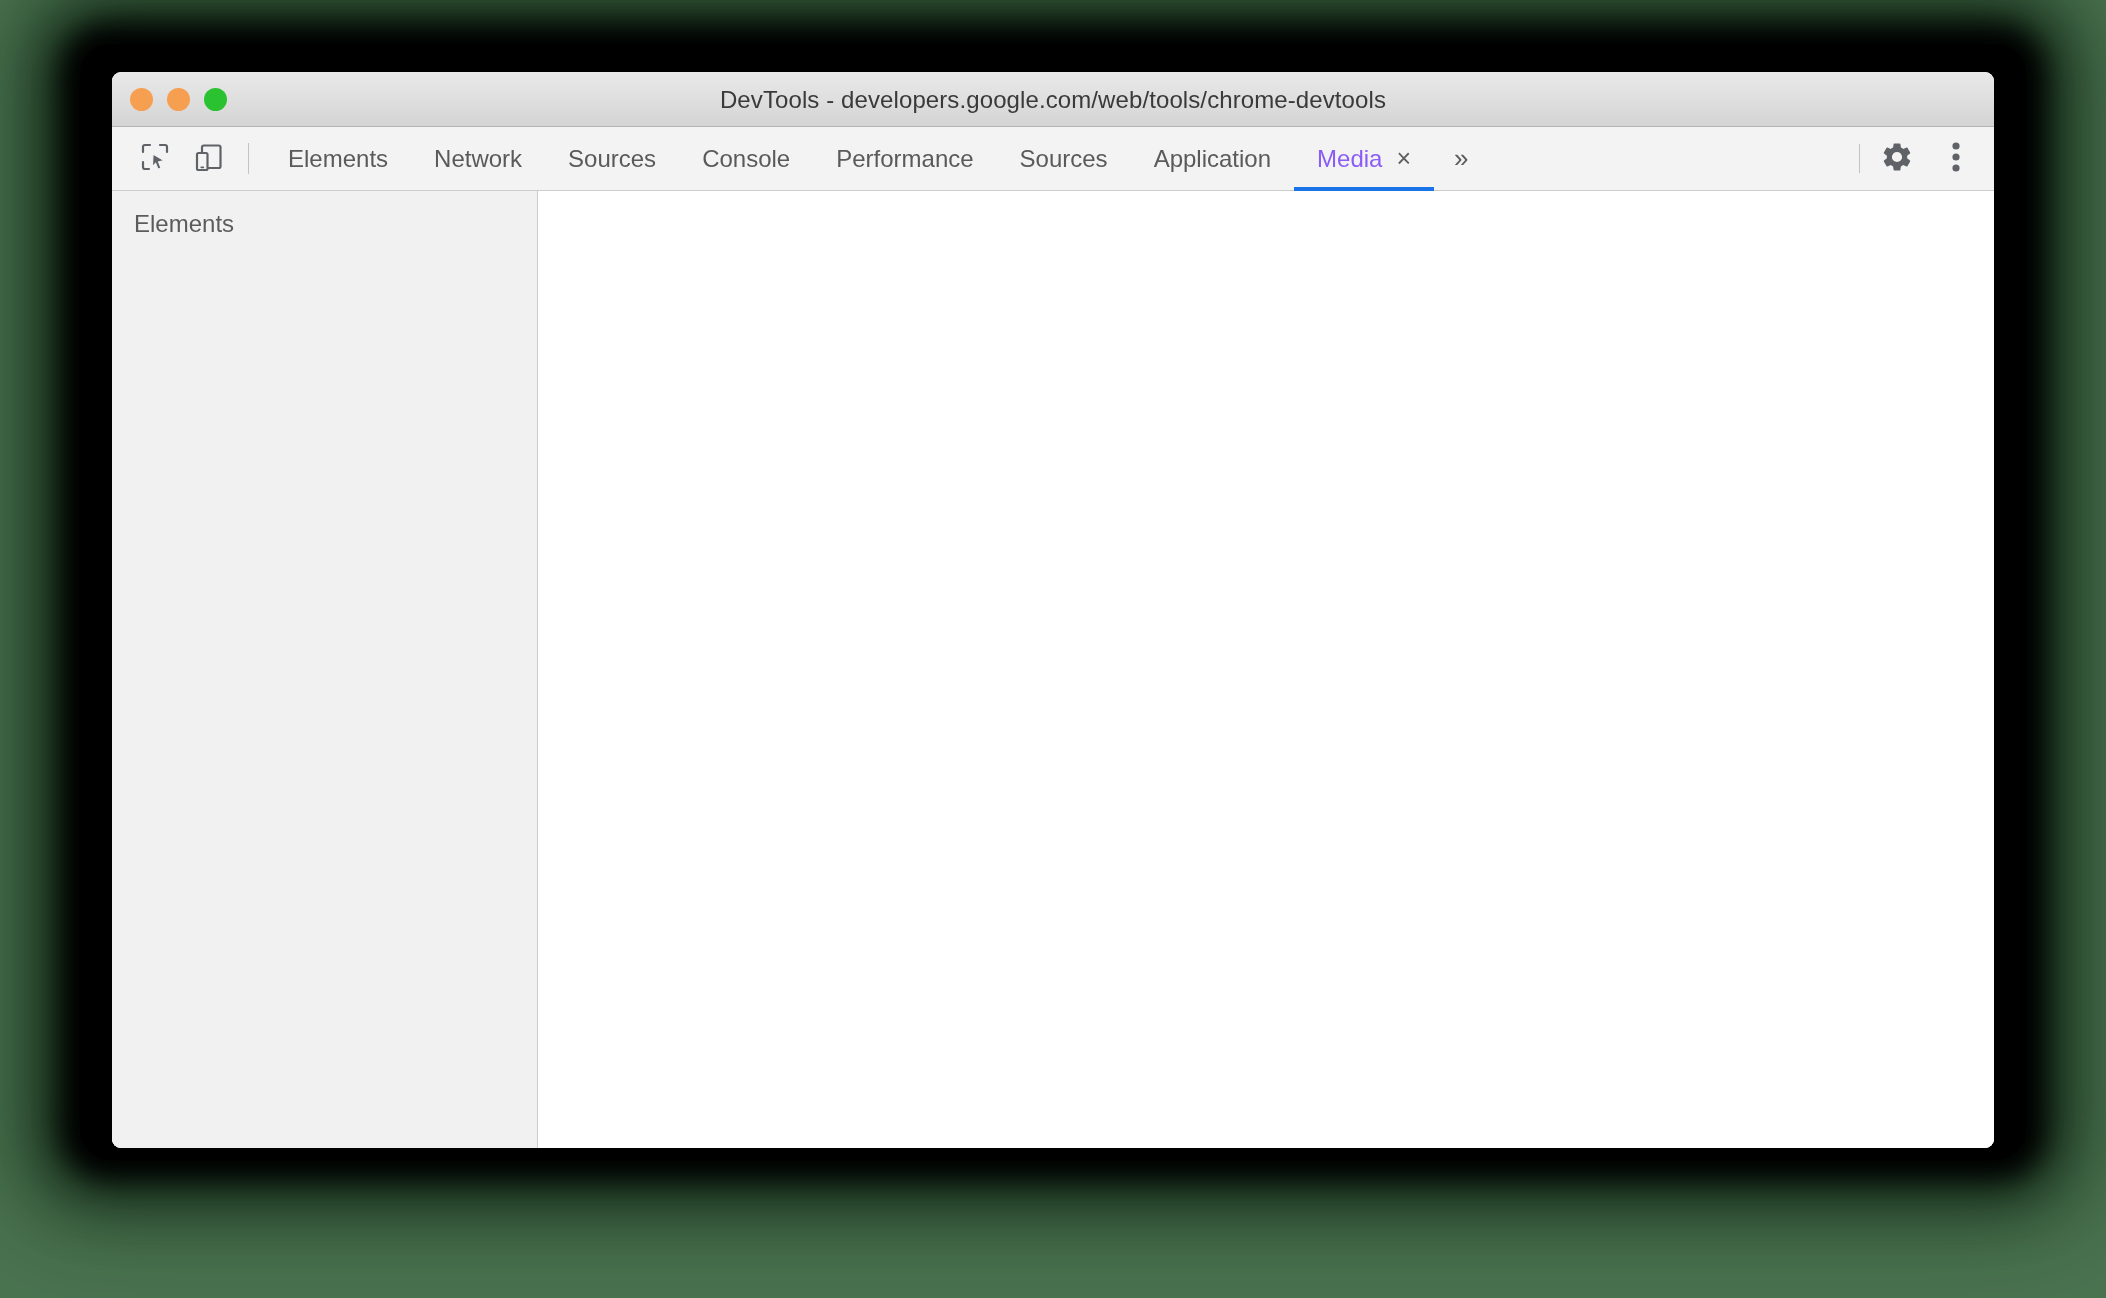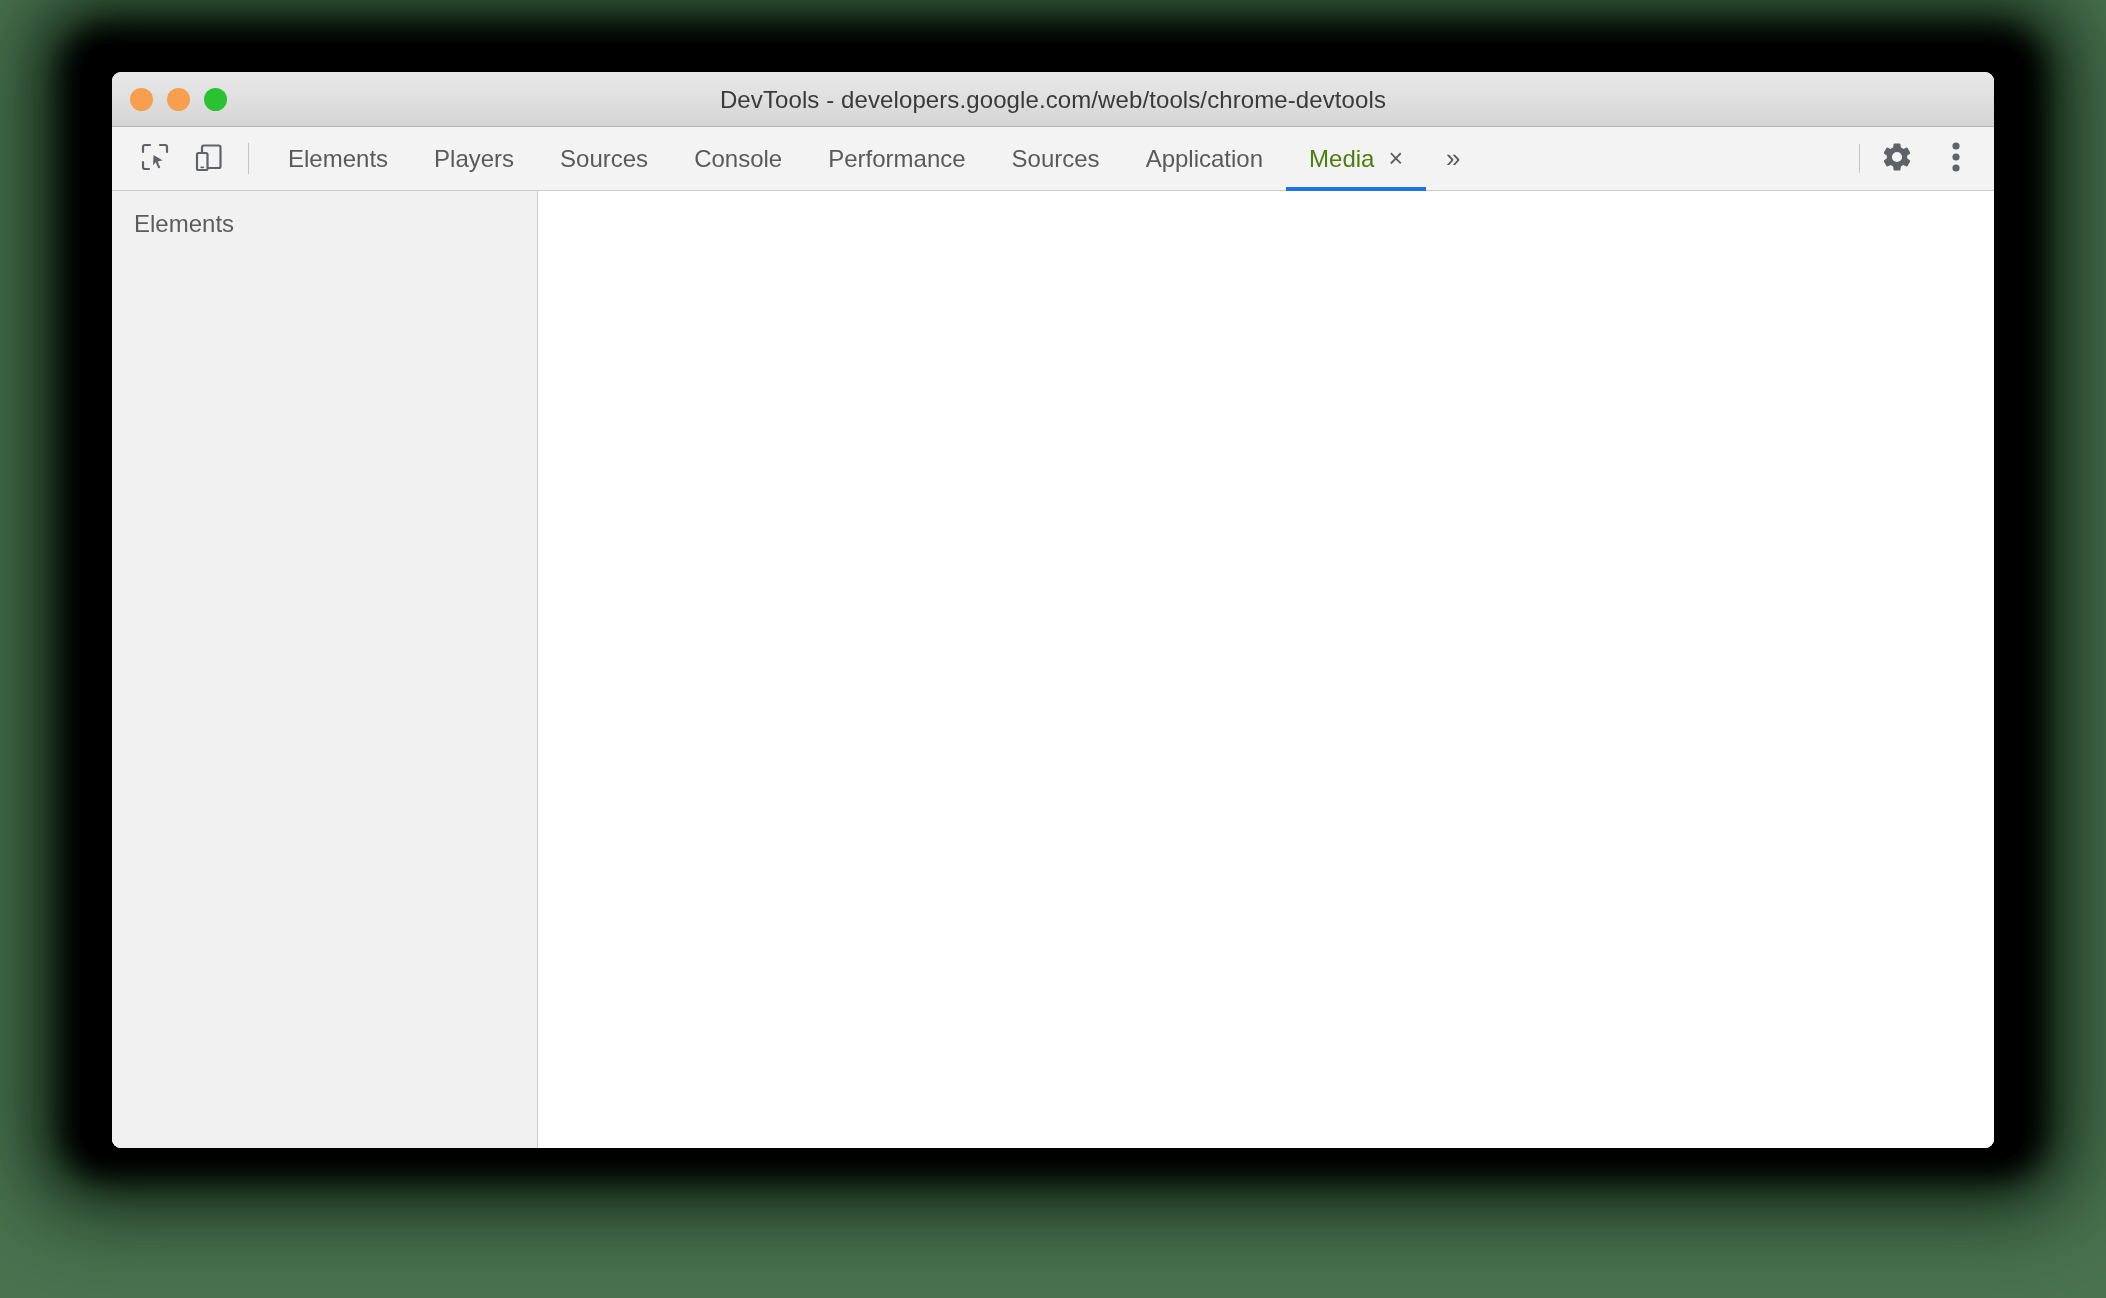--- a/index.html
+++ b/index.html
@@ -132,21 +132,21 @@
     padding: 12px 23px;
     font-size: 24px;
     color: #5a5a5a;
     white-space: nowrap;
     cursor: pointer;
   }
 
   .tab.active {
     color: #333333;
   }
-  .tab.active .tab-label { color: #4d7c0f; }
+  .tab.active .tab-label { color: #8b5cf6; }
 
   .tab.active::after {
     content: "";
     position: absolute;
     left: 0;
     right: 0;
     bottom: -1px;
     height: 4px;
     background: #1a73e8;
   }
@@ -264,21 +264,21 @@
 
     <div class="toolbar-divider"></div>
 
     <div id="tab-strip">
 
       <div class="tab">
         <span class="tab-label">Elements</span>
       </div>
 
       <div class="tab">
-        <span class="tab-label">Players</span>
+        <span class="tab-label">Network</span>
       </div>
 
       <div class="tab">
         <span class="tab-label">Sources</span>
       </div>
 
       <div class="tab">
         <span class="tab-label">Console</span>
       </div>
 

